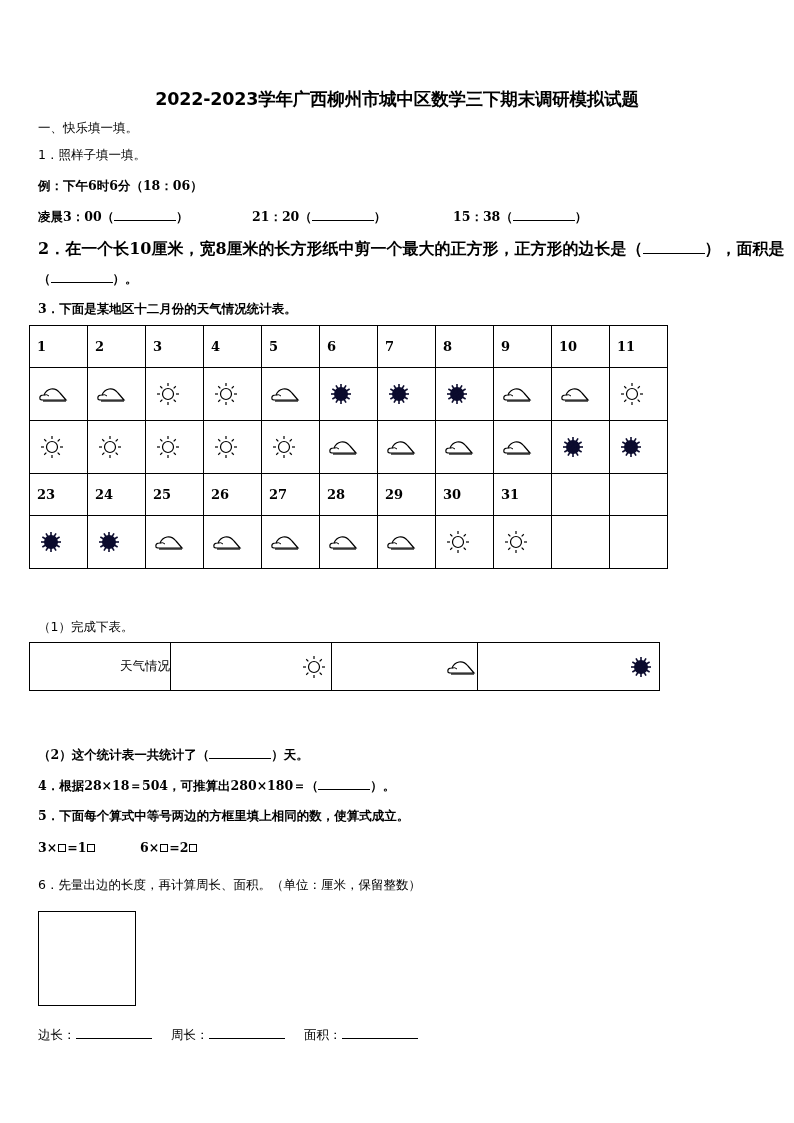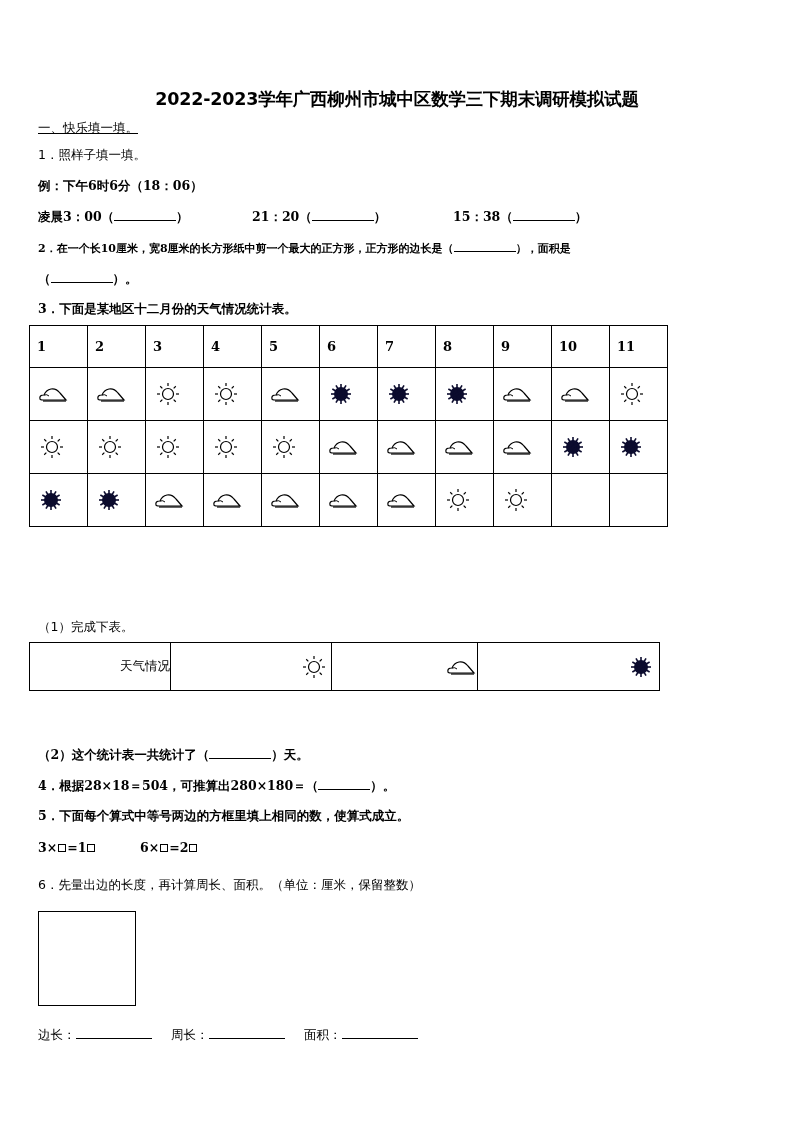--- a/index.html
+++ b/index.html
@@ -29,36 +29,36 @@
 
   .icon { display: inline-block; width: 32px; height: 22px; vertical-align: middle; }
   .square-shape { position: absolute; left: 38px; top: 911px; width: 98px; height: 95px; border: 1.5px solid #000; box-sizing: border-box; }
   .sq { display:inline-block; width:8px; height:8px; border:1px solid #000; box-sizing:border-box; vertical-align: 0px; margin: 0 1px; }
 </style>
 </head>
 <body>
 
 <div class="abs title">2022-2023学年广西柳州市城中区数学三下期末调研模拟试题</div>
 
-<div class="abs line" style="left:38px; top:120px; font-family:'DejaVu Sans',sans-serif;text-decoration:underline;">一、快乐填一填。</div>
+<div class="abs line" style="left:38px; top:120px; font-family:'DejaVu Sans',sans-serif;">一、快乐填一填。</div>
 
 <div class="abs line" style="left:38px; top:147px; font-family:'DejaVu Sans',sans-serif;">1．照样子填一填。</div>
 <div class="abs line bold" style="left:38px; top:178px;">例：下午6时6分（18：06）</div>
 
 <div class="abs line bold" style="left:38px; top:208px;">
   <span>凌晨3：00（</span><span class="blank b60"></span><span>）</span>
 </div>
 <div class="abs line bold" style="left:252px; top:208px;text-align:right;">
   <span>21：20（</span><span class="blank b60"></span><span>）</span>
 </div>
 <div class="abs line bold" style="left:453px; top:208px;">
   <span>15：38（</span><span class="blank b60"></span><span>）</span>
 </div>
 
-<div class="abs line bold" style="left:38px; top:239px; font-size:11px;">
+<div class="abs line bold" style="left:38px; top:239px; font-size:16px;">
   <span>2．在一个长10厘米，宽8厘米的长方形纸中剪一个最大的正方形，正方形的边长是（</span><span class="blank b60"></span><span>），面积是</span>
 </div>
 <div class="abs line bold" style="left:38px; top:270px;">
   <span>（</span><span class="blank b60"></span><span>）。</span>
 </div>
 
 <div class="abs line bold" style="left:38px; top:301px;">3．下面是某地区十二月份的天气情况统计表。</div>
 
 <table class="weather">
   <tbody id="weather-body">
@@ -250,20 +250,33 @@
         <td><span class="icon"><svg viewBox="0 0 32 22" width="32" height="22">
               <circle cx="14" cy="11" r="7" fill="#0c0c2e"></circle>
               <line x1="4" y1="11" x2="24" y2="11" stroke="#0c0c2e" stroke-width="1.6"></line>
               <line x1="5.339745962155613" y1="6.000000000000001" x2="22.66025403784439" y2="16" stroke="#0c0c2e" stroke-width="1.6"></line>
               <line x1="9" y1="2.3397459621556145" x2="19" y2="19.660254037844386" stroke="#0c0c2e" stroke-width="1.6"></line>
               <line x1="14" y1="1" x2="14" y2="21" stroke="#0c0c2e" stroke-width="1.6"></line>
               <line x1="19" y1="2.3397459621556127" x2="9.000000000000002" y2="19.66025403784439" stroke="#0c0c2e" stroke-width="1.6"></line>
               <line x1="22.66025403784439" y1="6.000000000000001" x2="5.339745962155613" y2="16" stroke="#0c0c2e" stroke-width="1.6"></line>
             </svg></span></td>
       </tr>
+      <tr class="num">
+        <td>23</td>
+        <td>24</td>
+        <td>25</td>
+        <td>26</td>
+        <td>27</td>
+        <td>28</td>
+        <td>29</td>
+        <td>30</td>
+        <td>31</td>
+        <td></td>
+        <td></td>
+      </tr>
       <tr class="ico">
         <td><span class="icon"><svg viewBox="0 0 32 22" width="32" height="22">
               <circle cx="14" cy="11" r="7" fill="#0c0c2e"></circle>
               <line x1="4" y1="11" x2="24" y2="11" stroke="#0c0c2e" stroke-width="1.6"></line>
               <line x1="5.339745962155613" y1="6.000000000000001" x2="22.66025403784439" y2="16" stroke="#0c0c2e" stroke-width="1.6"></line>
               <line x1="9" y1="2.3397459621556145" x2="19" y2="19.660254037844386" stroke="#0c0c2e" stroke-width="1.6"></line>
               <line x1="14" y1="1" x2="14" y2="21" stroke="#0c0c2e" stroke-width="1.6"></line>
               <line x1="19" y1="2.3397459621556127" x2="9.000000000000002" y2="19.66025403784439" stroke="#0c0c2e" stroke-width="1.6"></line>
               <line x1="22.66025403784439" y1="6.000000000000001" x2="5.339745962155613" y2="16" stroke="#0c0c2e" stroke-width="1.6"></line>
             </svg></span></td>

